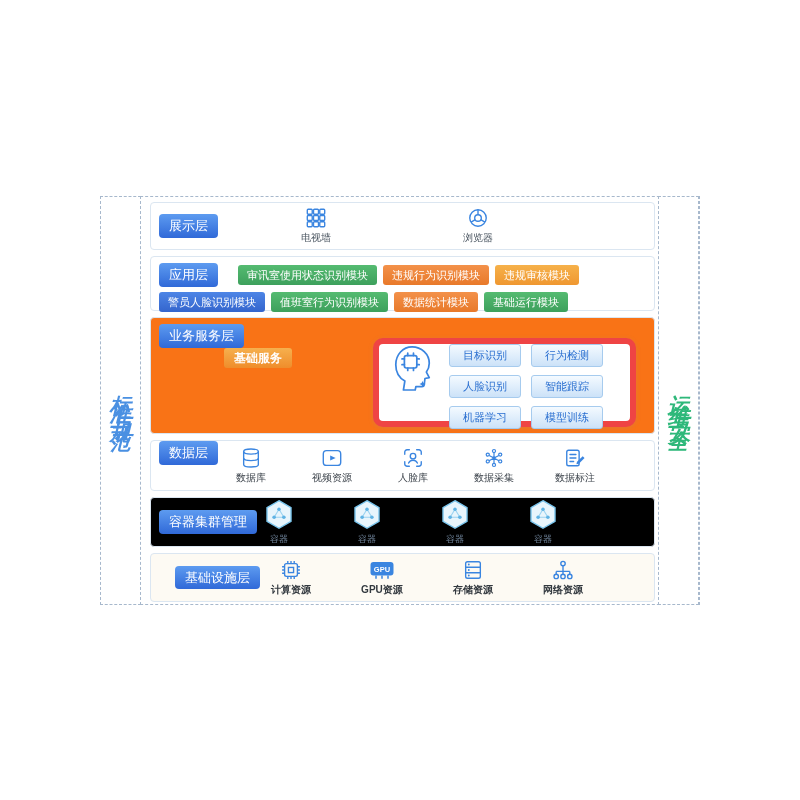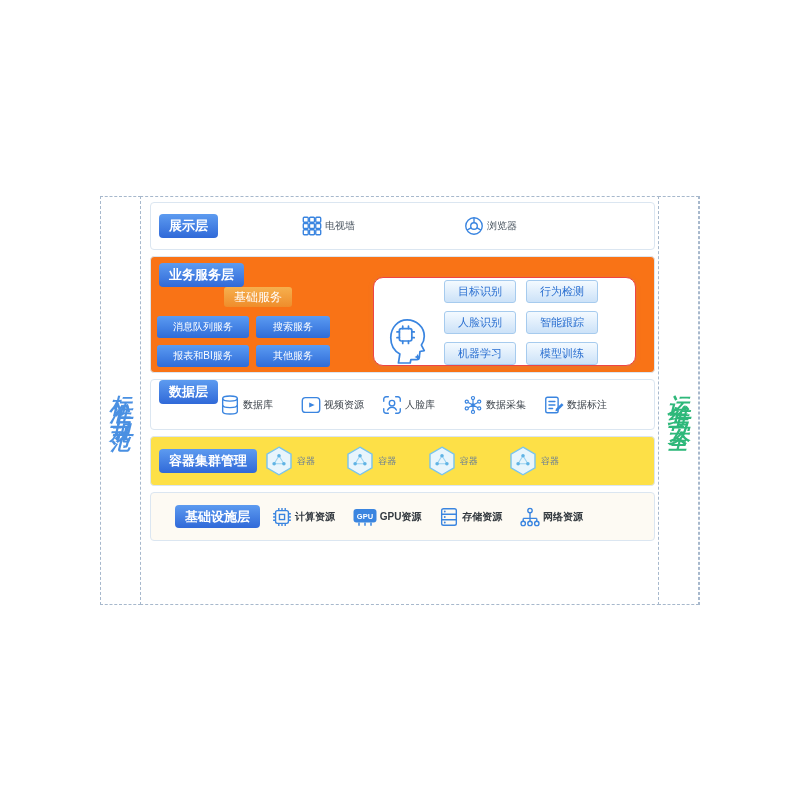--- a/index.html
+++ b/index.html
@@ -15,27 +15,27 @@
   .side-left .side-text{color:#4a90e2}
   .side-right .side-text{color:#2eb87a}
 
   
   .main{position:absolute;left:150px;top:202px;width:505px;display:flex;flex-direction:column;gap:6px}
   .layer{position:relative;border:1px solid #dbe6f1;border-radius:4px;background:#fff}
   .l1{height:48px;display:flex;align-items:center;padding-left:8px}
   .l2{height:55px;padding:6px 8px}
   .l3{height:117px;background:#f97316}
   .l4{height:51px;display:flex;align-items:flex-start;padding-left:8px}
-  .l5{height:50px;display:flex;align-items:center;padding-left:8px;background:#fde047}
+  .l5{height:50px;display:flex;align-items:center;padding-left:8px;background:#000000}
   .l6{height:49px;display:flex;align-items:center;padding-left:24px;background:#fdfaf3}
 
-  .layer-tag{display:inline-block;background:linear-gradient(180deg,#5d9bf0,#3069d8);color:#fff;font-size:13px;font-weight:700;padding:4px 10px;border-radius:4px;line-height:1.2;white-space:nowrap}
-
-  
-  .icon-group{display:flex;flex-direction:row;align-items:center;gap:2px}
+  .layer-tag{display:inline-block;background:linear-gradient(180deg,#5d9bf0,#3069d8);color:#fff;font-size:13px;font-weight:400;padding:4px 10px;border-radius:4px;line-height:1.2;white-space:nowrap}
+
+  
+  .icon-group{display:flex;flex-direction:column;align-items:center;gap:2px}
   .icon{color:#3a85e0;line-height:0}
   .icon-label{font-size:10px;color:#4a5560;white-space:nowrap}
 
   
   .l1 .icon-group{position:absolute;top:50%;transform:translateY(-50%)}
   .pos-tvwall{left:150px}
   .pos-browser{left:312px}
 
   
   .mod-row{display:flex;gap:6px;align-items:center}
@@ -43,24 +43,24 @@
   .mod{font-size:11px;color:#fff;padding:3px 9px;border-radius:3px;line-height:1.3;white-space:nowrap}
   .mod-green{background:linear-gradient(180deg,#55bb71,#3da05c)}
   .mod-orange{background:linear-gradient(180deg,#f3914a,#e8792a)}
   .mod-amber{background:linear-gradient(180deg,#f6b14a,#ef9730)}
   .mod-blue{background:linear-gradient(180deg,#4d85e6,#3465cd)}
   .row1-first{margin-left:14px}
 
   
   .l3 .layer-tag{position:absolute;left:8px;top:6px}
   .basic-group{position:absolute;left:6px;top:30px;width:185px}
-  .basic-tag{display:inline-block;margin-left:67px;background:linear-gradient(180deg,#f6b04e,#ef8d2b);color:#fff;font-size:12px;font-weight:400;padding:3px 10px;border-radius:3px;line-height:1.2}
+  .basic-tag{display:inline-block;margin-left:67px;background:linear-gradient(180deg,#f6b04e,#ef8d2b);color:#fff;font-size:12px;font-weight:700;padding:3px 10px;border-radius:3px;line-height:1.2}
   .svc-grid{display:grid;grid-template-columns:92px 74px;gap:7px;margin-top:9px}
   .svc-btn{background:linear-gradient(180deg,#5b9bf2,#2f6cd8);color:#fff;font-size:10px;text-align:center;padding:4px 2px;border-radius:3px;white-space:nowrap}
-  .ai-box{position:absolute;left:222px;top:20px;width:263px;height:89px;background:#fff;border:1px solid #ef4444;border-radius:10px;box-shadow:0 1px 5px rgba(120,150,190,.18);display:flex;align-items:flex-end;padding:0 12px;gap:14px}
+  .ai-box{position:absolute;left:222px;top:20px;width:263px;height:89px;background:#fff;border:6px solid #ef4444;border-radius:10px;box-shadow:0 1px 5px rgba(120,150,190,.18);display:flex;align-items:flex-start;padding:0 12px;gap:14px}
   .cap-grid{display:grid;grid-template-columns:repeat(2,72px);gap:8px 10px}
   .cap-chip{background:linear-gradient(180deg,#f4faff,#cce2f8);border:1px solid #a6cbee;color:#2a6fd0;font-size:11px;text-align:center;padding:3px 0;border-radius:3px;white-space:nowrap}
 
   
   .l4-items{position:absolute;left:68px;top:50%;transform:translateY(-50%);width:388px;display:flex;justify-content:space-between}
   .l4 .icon-group{width:64px}
   .l4 .icon-label{color:#3c434b}
 
   
   .l5-items{position:absolute;left:112px;top:50%;transform:translateY(-50%);width:296px;display:flex;justify-content:space-between}
@@ -113,32 +113,40 @@
             <circle cx="12" cy="12" r="9"></circle>
                 <circle cx="12" cy="12" r="3.6"></circle>
             <path d="M12 3v5.4 M4.4 16.4l4.7-2.6 M19.6 16.4l-4.7-2.6"></path>
           </g>
             </svg>
         </span>
         <span class="icon-label">浏览器</span>
       </div>
     </div>
 
+    <div class="layer l2">
+      <div class="mod-row">
+        <span class="layer-tag">应用层</span>
+        <span class="mod mod-green row1-first">审讯室使用状态识别模块</span>
+        <span class="mod mod-orange">违规行为识别模块</span>
+        <span class="mod mod-amber">违规审核模块</span>
+      </div>
+      <div class="mod-row">
+        <span class="mod mod-blue">警员人脸识别模块</span>
+        <span class="mod mod-green">值班室行为识别模块</span>
+        <span class="mod mod-orange">数据统计模块</span>
+        <span class="mod mod-green">基础运行模块</span>
+      </div>
+    </div>
 
     <div class="layer l3">
       <span class="layer-tag">业务服务层</span>
 
       <div class="basic-group">
         <span class="basic-tag">基础服务</span>
-        <div class="svc-grid">
-          <span class="svc-btn">消息队列服务</span>
-          <span class="svc-btn">搜索服务</span>
-          <span class="svc-btn">报表和BI服务</span>
-          <span class="svc-btn">其他服务</span>
-        </div>
       </div>
 
       <div class="ai-box">
         <span class="icon">
           <svg width="44" height="48" viewBox="0 0 46 50">
             <g fill="none" stroke="#3a85e0" stroke-width="1.8" stroke-linecap="round" stroke-linejoin="round">
               <path d="M22 3c9.9 0 18 7.6 18 17 0 3.5-1.1 6.7-3 9.3L40 35l-4.5 1-.8 6.5c-.1 1.2-1.1 2-2.3 2H26l-.7 3.5H13l1.5-9.5C9 35.5 5 29.5 5 21.5 5 11 12.5 3 22 3z"></path>
               <rect x="14" y="12" width="13" height="13" rx="2"></rect>
               <path d="M17.5 12V9.5 M23.5 12V9.5 M17.5 27.5V25 M23.5 27.5V25 M14 15.5h-2.5 M14 21.5h-2.5 M29.5 15.5H27 M29.5 21.5H27"></path>
             </g>

